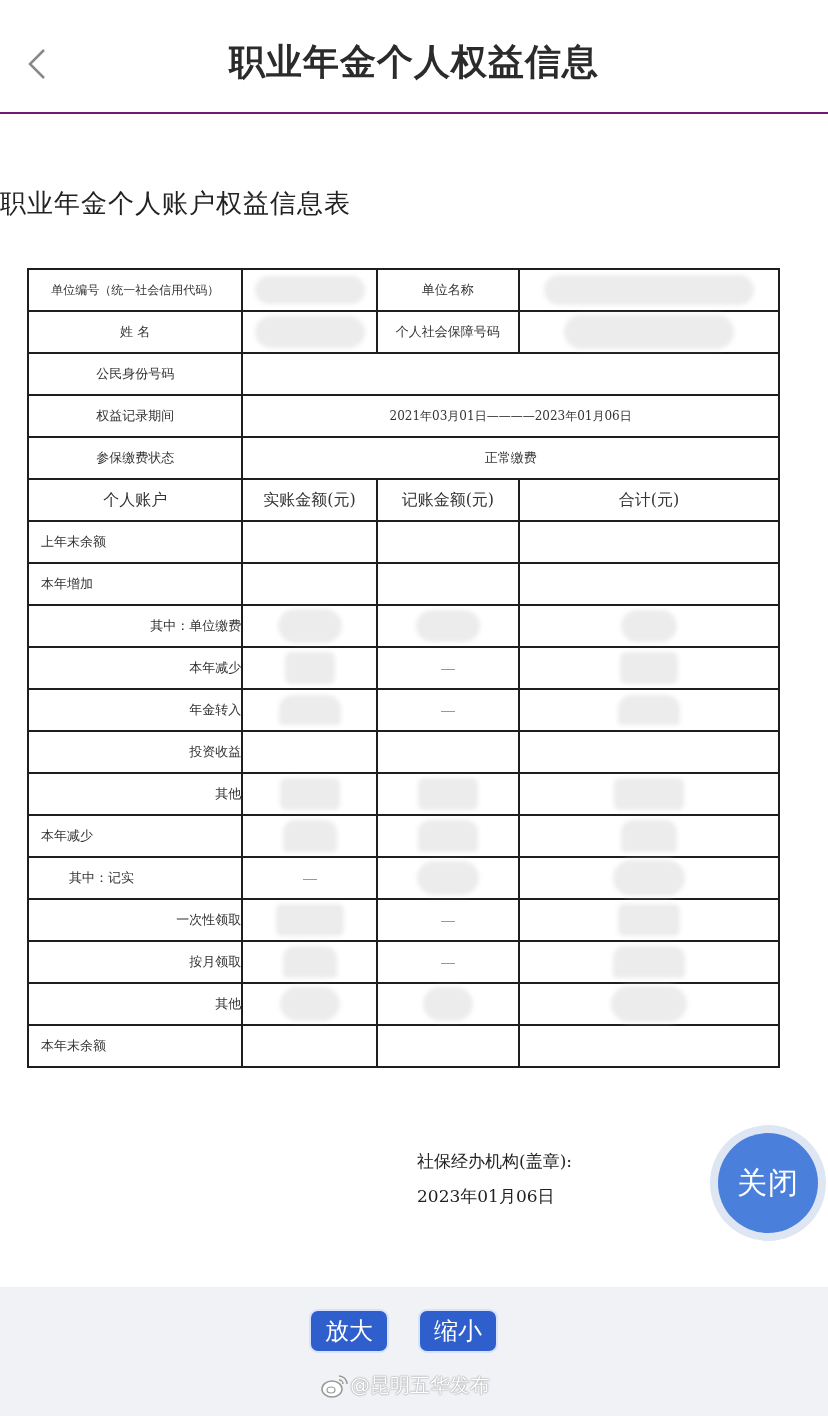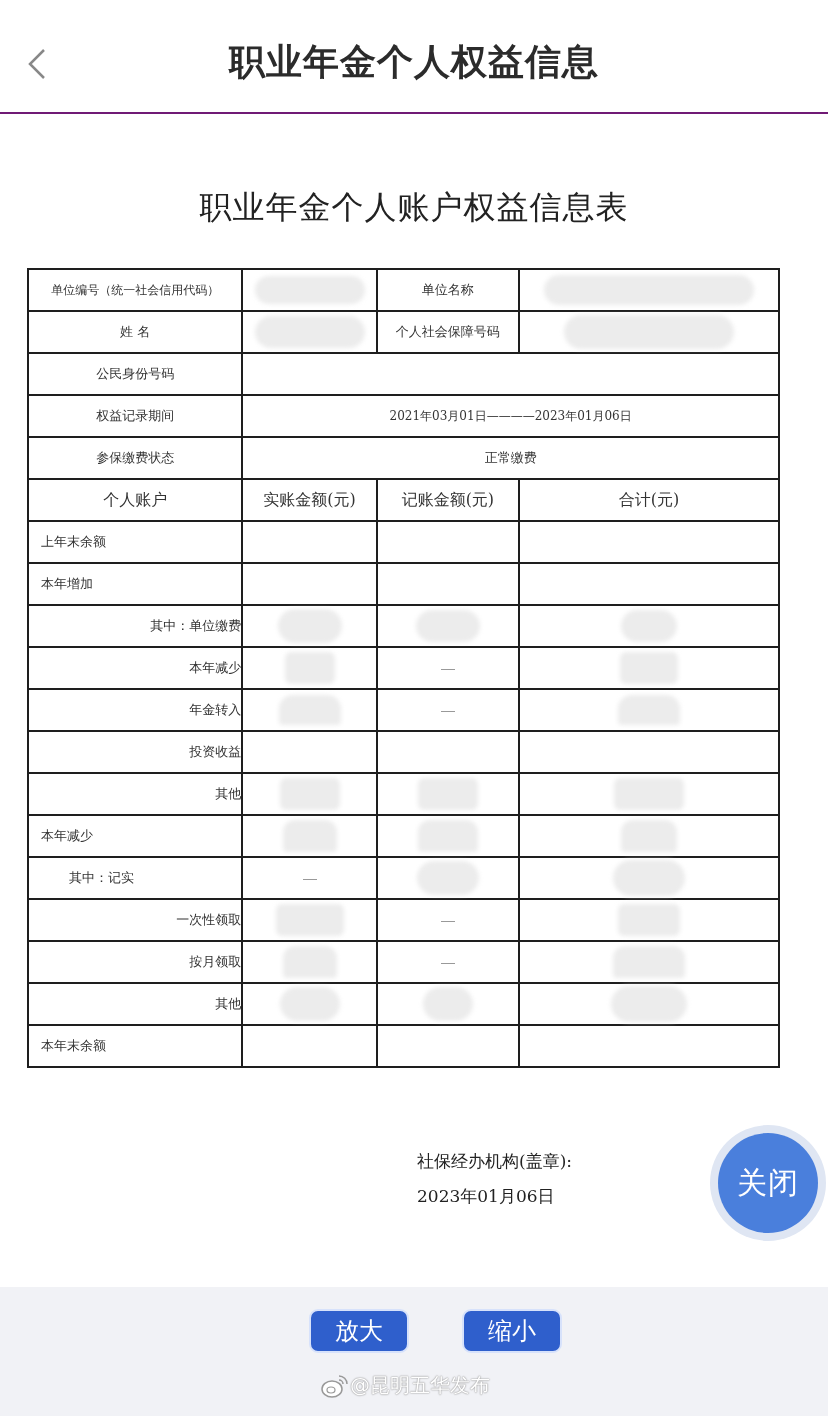--- a/index.html
+++ b/index.html
@@ -3,21 +3,21 @@
 <meta charset="utf-8">
 <style>
   * { box-sizing: border-box; margin: 0; padding: 0; }
   html, body { width: 828px; height: 1416px; overflow: hidden; background: #ffffff; }
   body { position: relative; font-family: "DejaVu Sans", "Liberation Sans", sans-serif; color: #222; }
 
   .navbar { position: absolute; left: 0; top: 0; width: 828px; height: 114px; background: #fff; border-bottom: 2px solid #701a75; }
   .back-btn { position: absolute; left: 22px; top: 42px; width: 40px; height: 44px; cursor: pointer; }
   .nav-title { position: absolute; left: 0; right: 0; top: 38px; text-align: center; font-size: 36px; font-weight: bold; color: #2b2b2b; letter-spacing: 1px; }
 
-  .doc-title { position: absolute; left: 0; right: 0; top: 186px; text-align: center; font-family: "DejaVu Serif", "Liberation Serif", serif; font-size: 32px; color: #222; letter-spacing: 1px; }
+  .doc-title { position: absolute; left: 0; right: 0; top: 186px; text-align: left; font-family: "DejaVu Serif", "Liberation Serif", serif; font-size: 26px; color: #222; letter-spacing: 1px; }
 
   table.form { position: absolute; left: 27px; top: 268px; width: 753px; border-collapse: collapse; font-family: "DejaVu Serif", "Liberation Serif", serif; color: #333; }
   table.form td { border: 2px solid #1e1e1e; height: 42px; font-size: 13px; text-align: center; vertical-align: middle; padding: 0 4px; }
   table.form td.c0 { width: 210px; }
   table.form td.c1 { width: 132px; }
   table.form td.c2 { width: 139px; }
   table.form td.c3 { width: 255px; }
   td.left { text-align: left !important; padding-left: 12px !important; }
   td.right { text-align: right !important; padding-right: 0 !important; }
   td.hdr { font-size: 16px !important; }
@@ -26,23 +26,23 @@
   .blur { display: inline-block; background: #ececec; border-radius: 18px; filter: blur(2px); vertical-align: middle; }
   .dash { display: inline-block; width: 14px; height: 1px; background: #999; vertical-align: middle; }
 
   .seal-label { position: absolute; left: 417px; top: 1150px; font-family: "DejaVu Serif", "Liberation Serif", serif; font-size: 17px; color: #222; }
   .seal-date { position: absolute; left: 417px; top: 1185px; font-family: "DejaVu Serif", "Liberation Serif", serif; font-size: 17px; color: #222; }
 
   .close-fab { position: absolute; left: 710px; top: 1125px; width: 116px; height: 116px; border-radius: 50%; background: #dfe6f3; display: flex; align-items: center; justify-content: center; cursor: pointer; }
   .close-fab .inner { width: 100px; height: 100px; border-radius: 50%; background: #4a7fdc; color: #fff; font-size: 30px; display: flex; align-items: center; justify-content: center; letter-spacing: 1px; }
 
   .bottom-bar { position: absolute; left: 0; top: 1287px; width: 828px; height: 129px; background: #f1f2f6; }
-  .zoom-btn { position: absolute; top: 22px; height: 44px; width: 100px; background: #2f5fcc; color: #fff; border-radius: 9px; font-size: 24px; display: flex; align-items: center; justify-content: center; cursor: pointer; border: 2px solid #d7e2fb; }
+  .zoom-btn { position: absolute; top: 22px; height: 44px; width: 80px; background: #2f5fcc; color: #fff; border-radius: 9px; font-size: 24px; display: flex; align-items: center; justify-content: center; cursor: pointer; border: 2px solid #d7e2fb; }
   .zoom-in { left: 309px; }
-  .zoom-out { left: 418px; margin-left: 44px; }
+  .zoom-out { left: 418px; }
   .watermark { position: absolute; left: 320px; top: 85px; font-size: 20px; color: #fff; text-shadow: 0 0 2px #999, 0 0 1px #888; display: flex; align-items: center; }
 </style>
 </head>
 <body>
 
 <div class="navbar">
   <div class="back-btn">
     <svg width="40" height="44" viewBox="0 0 40 44">
       <polyline points="22,8 8,22 22,36" fill="none" stroke="#888" stroke-width="2.5"></polyline>
     </svg>

